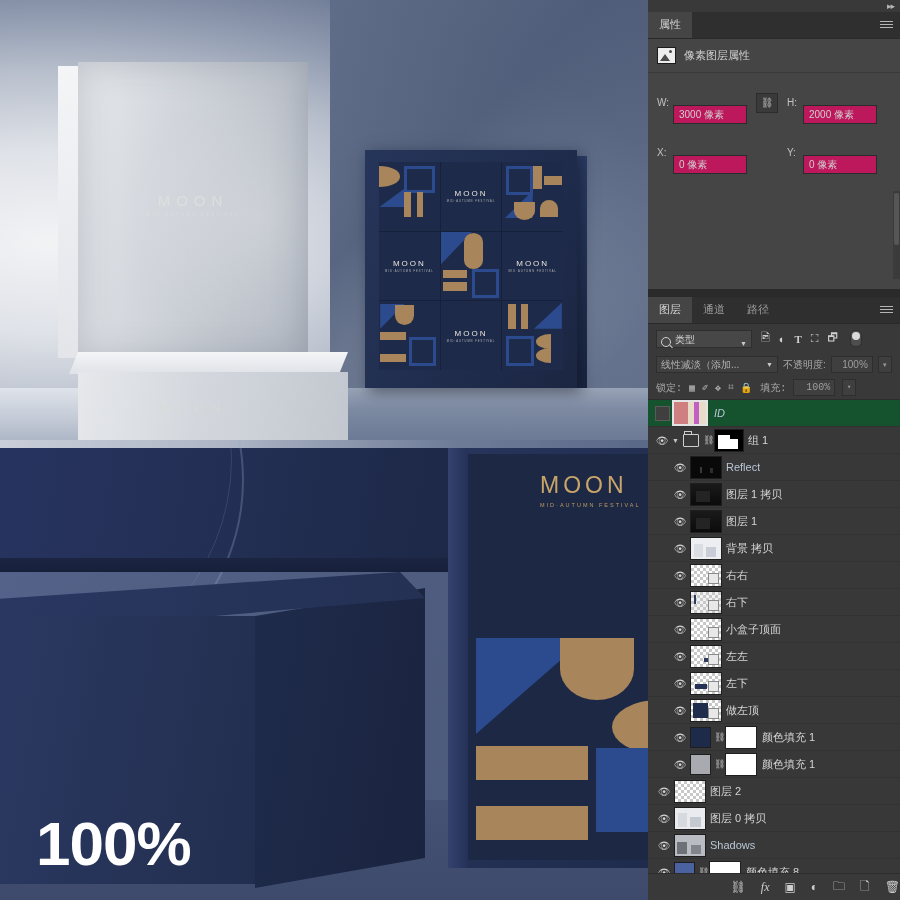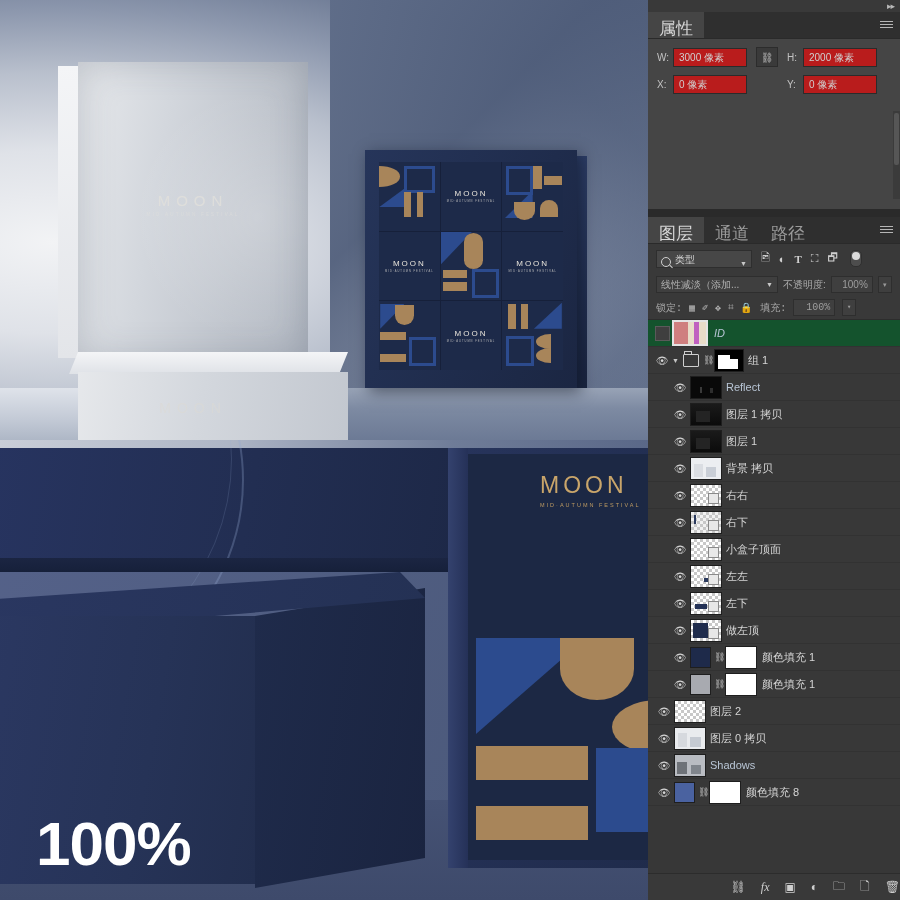--- a/index.html
+++ b/index.html
@@ -97,35 +97,35 @@
   .rmoon{position:absolute;left:72px;top:18px;color:#c9a56a;font-size:23px;letter-spacing:4px;}
   .rmoon small{display:block;font-size:5.5px;letter-spacing:2px;margin-top:3px;color:#bd9a62;}
 
   
   .ps{position:absolute;left:648px;top:0;width:252px;height:900px;background:#373737;}
 
   .ps-topbar{height:12px;background:#393939;position:relative;}
   .collapse-ic{position:absolute;right:6px;top:2px;color:#b8b8b8;font-size:9px;line-height:9px;letter-spacing:-1px;}
 
   .tabbar{display:flex;align-items:flex-end;height:26px;background:#2f2f2f;border-bottom:1px solid #2a2a2a;position:relative;}
-  .tab{padding:5px 11px 5px;font-size:17px;color:#9b9b9b;height:16px;}
+  .tab{padding:5px 11px 5px;font-size:11px;color:#9b9b9b;height:16px;}
   .tab.active{background:#454545;color:#d6d6d6;}
   .panel-menu{position:absolute;right:7px;top:7px;width:13px;}
   .panel-menu i{display:block;height:1px;background:#b5b5b5;margin:2px 0;}
 
   .prop-head{display:flex;align-items:center;gap:8px;padding:8px 9px;background:#454545;border-bottom:1px solid #3a3a3a;}
   .img-ic{width:17px;height:15px;background:#ededed;border:1px solid #1c1c1c;position:relative;flex:0 0 auto;}
   .img-ic:before{content:"";position:absolute;left:2px;bottom:2px;width:0;height:0;border-left:5px solid transparent;border-right:5px solid transparent;border-bottom:7px solid #4a4a4a;}
   .img-ic:after{content:"";position:absolute;right:3px;top:2px;width:3px;height:3px;border-radius:50%;background:#4a4a4a;}
   .prop-title{font-size:11px;color:#d2d2d2;}
 
   .prop-body{background:#454545;padding:8px 9px 10px;}
   .prop-row{display:flex;align-items:center;margin-bottom:7px;}
   .plabel{font-size:10px;color:#c2c2c2;width:16px;}
-  .pfield{background:#b91c1c;border:1px solid #2b2b2b;color:#cfcfcf;font-size:10px;padding:2px 5px;width:62px;height:13px;line-height:13px;}
+  .pfield{background:#be185d;border:1px solid #2b2b2b;color:#cfcfcf;font-size:10px;padding:2px 5px;width:62px;height:13px;line-height:13px;margin-top:24px;}
   .chain{width:20px;height:18px;background:#3a3a3a;border:1px solid #2c2c2c;margin:0 9px;display:flex;align-items:center;justify-content:center;color:#c9c9c9;font-size:10px;}
   .prop-fill{height:98px;background:#454545;position:relative;}
   .prop-scroll{position:absolute;right:0;top:0;width:7px;height:88px;background:#3b3b3b;}
   .prop-scroll i{position:absolute;left:1px;top:2px;width:5px;height:52px;background:#565656;border-radius:2px;display:block;}
 
   .gap{height:8px;background:#2a2a2a;}
 
   .filterbar{display:flex;align-items:center;gap:0;padding:5px 8px;background:#393939;}
   .kindsel{display:flex;align-items:flex-end;background:#474747;border:1px solid #2e2e2e;height:16px;width:86px;padding:0 4px;color:#d0d0d0;font-size:10px;gap:4px;}
   .mag{width:8px;height:8px;border:1.3px solid #cfcfcf;border-radius:50%;position:relative;flex:0 0 auto;}
@@ -321,20 +321,24 @@
 
     <div class="tabbar">
       <div class="tab active">属性</div>
       <div class="panel-menu">
           <i></i>
           <i></i>
           <i></i>
         </div>
     </div>
 
+    <div class="prop-head">
+      <span class="img-ic"></span>
+      <span class="prop-title">像素图层属性</span>
+    </div>
 
     <div class="prop-body">
       <div class="prop-row">
         <span class="plabel">W:</span>
         <span class="pfield">3000 像素</span>
         <span class="chain">⛓</span>
         <span class="plabel">H:</span>
         <span class="pfield">2000 像素</span>
       </div>
       <div class="prop-row">

